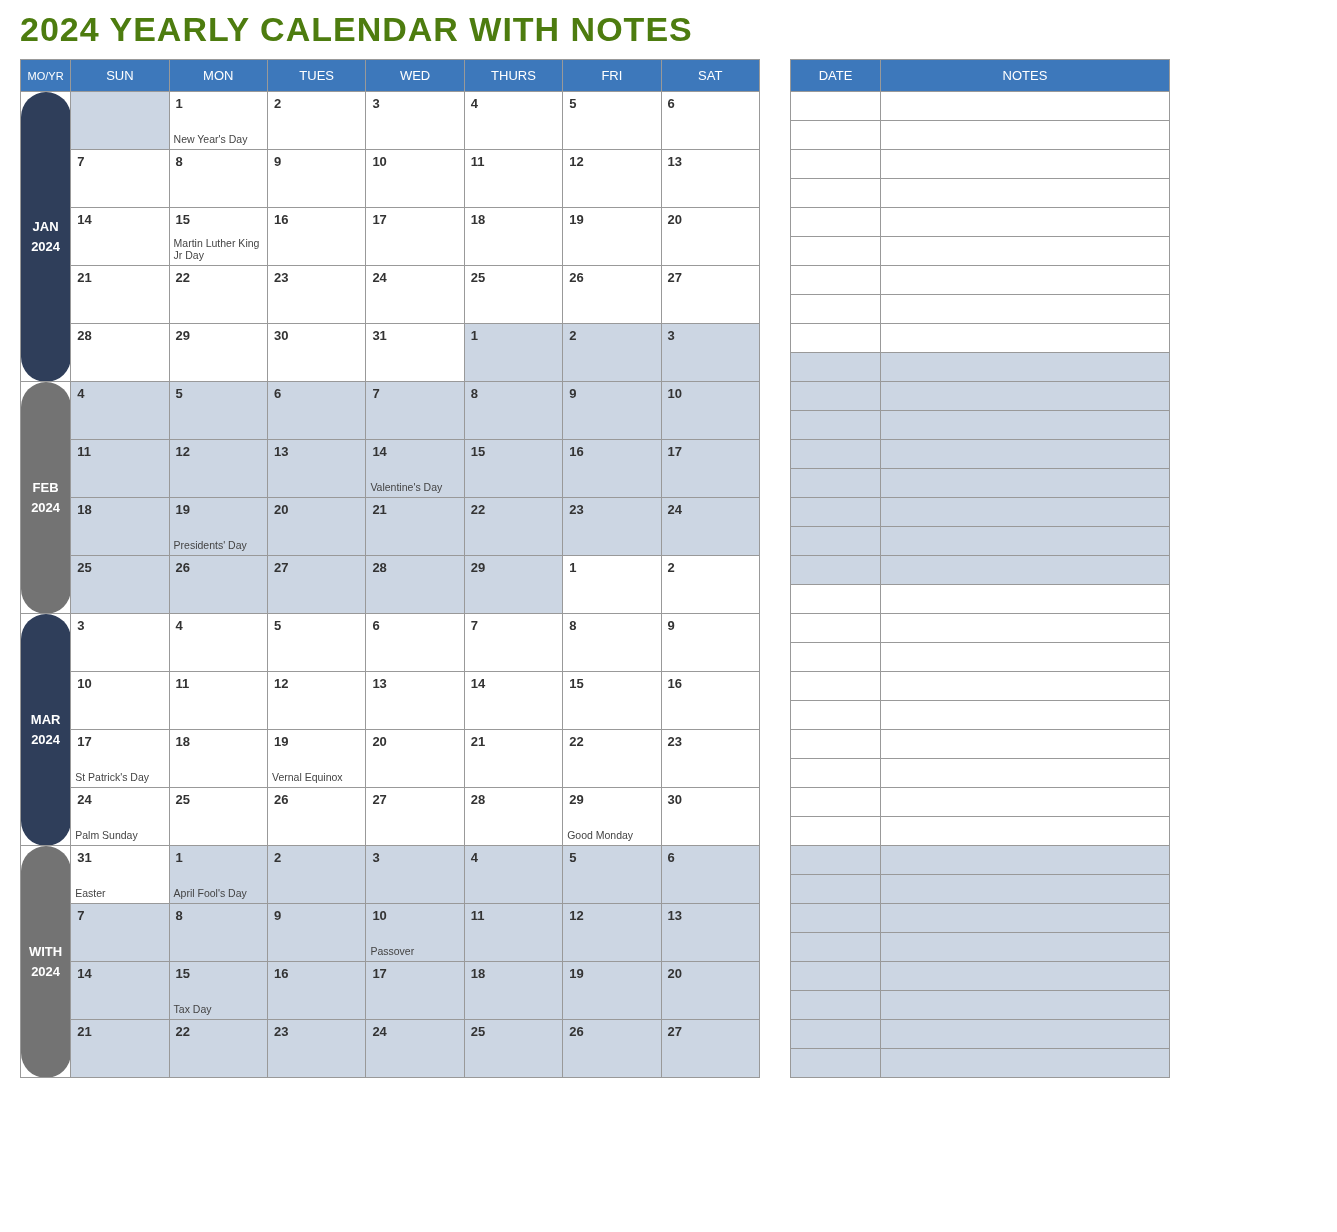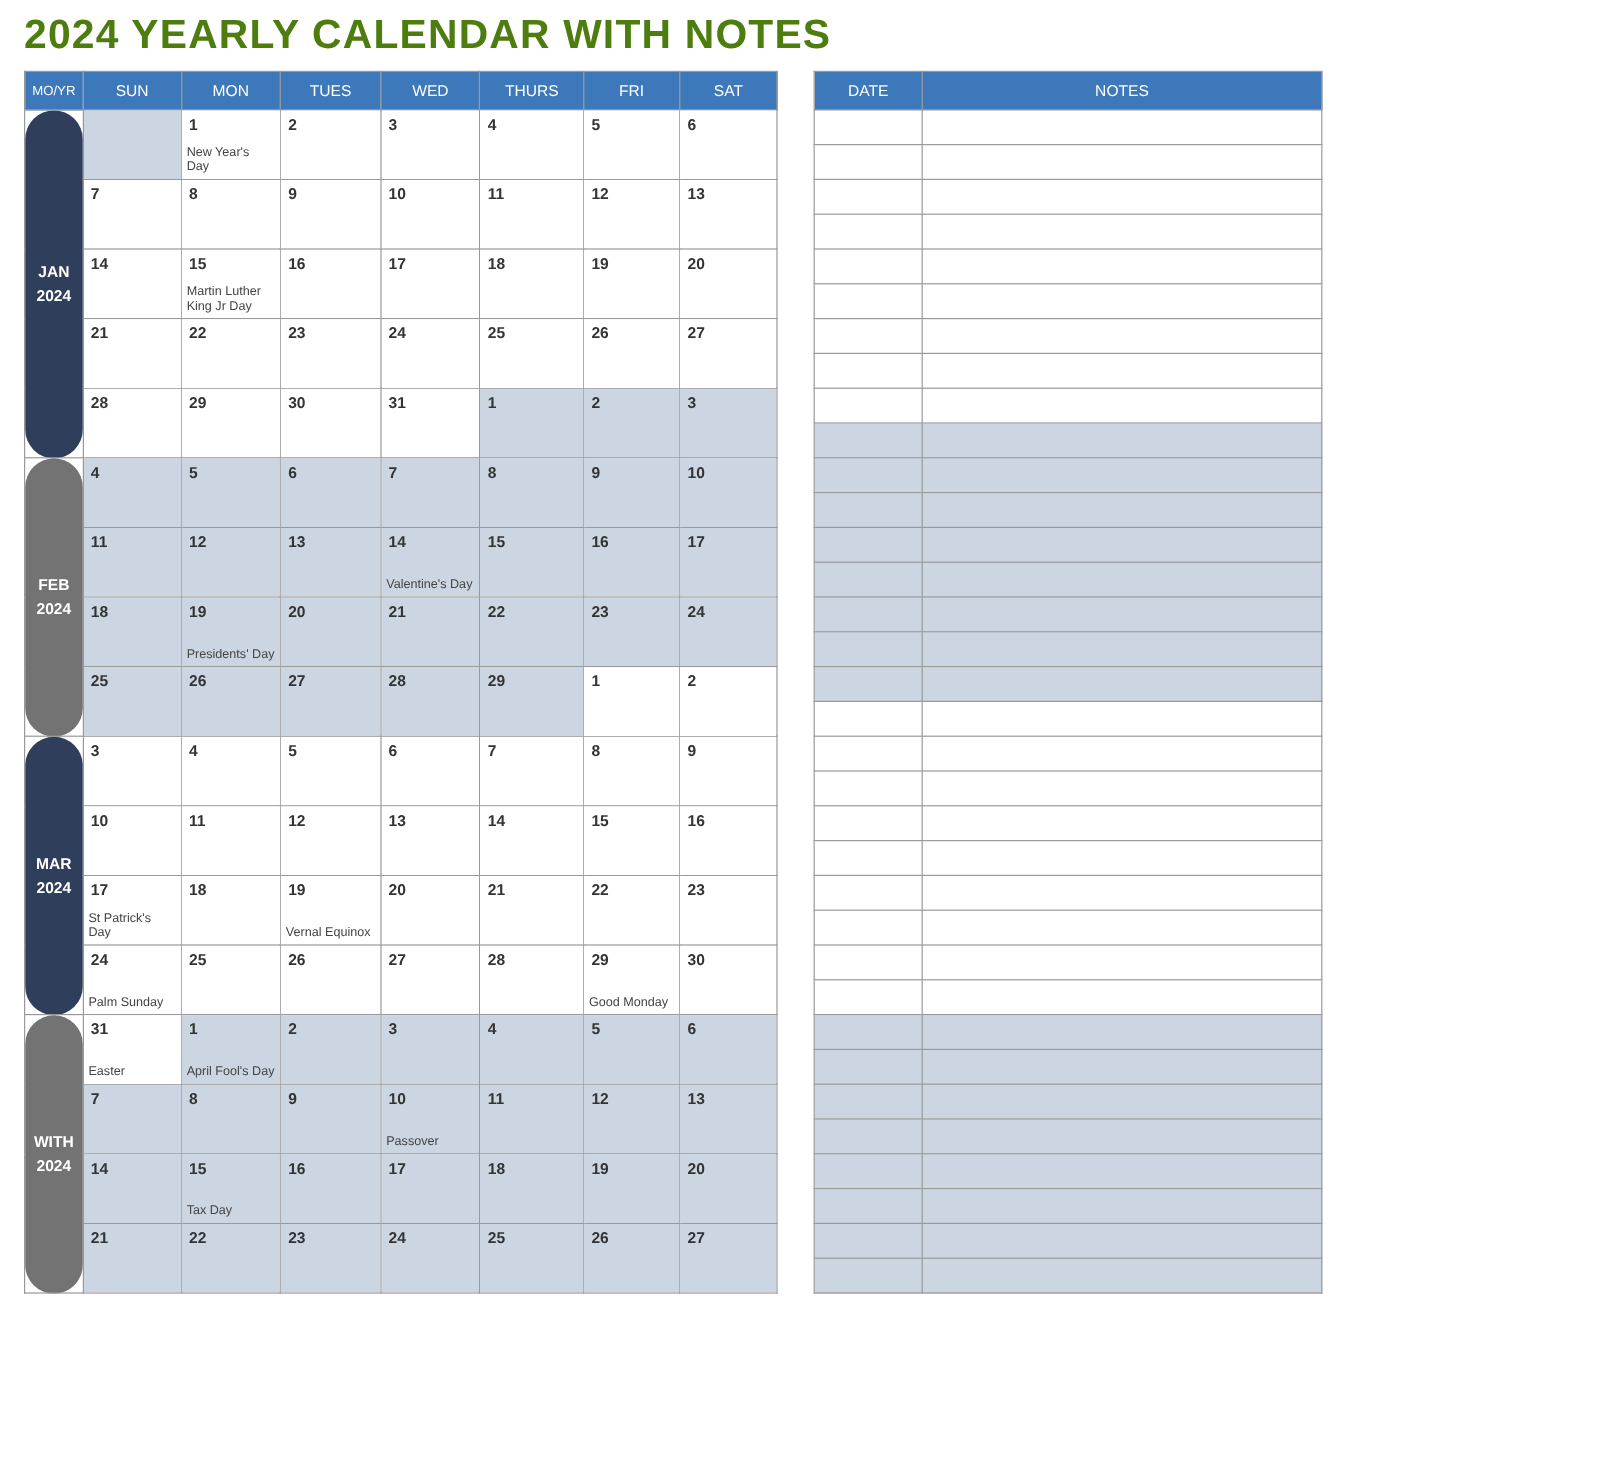--- a/index.html
+++ b/index.html
@@ -14,22 +14,22 @@
     font-size: 34px;
     font-weight: bold;
     letter-spacing: 1px;
     margin-bottom: 10px;
   }
   .layout {
     display: flex;
     gap: 30px;
     align-items: flex-start;
   }
-  .cal-wrap { width: 628px; }
-  .notes-wrap { width: 424px; }
+  .cal-wrap { width: 740px; }
+  .notes-wrap { width: 380px; }
   table { border-collapse: collapse; width: 100%; }
   th, td { border: 1px solid #999; }
   thead th {
     background: #3d78bb;
     color: #fff;
     font-weight: normal;
     font-size: 13px;
     padding: 8px 4px;
     text-align: center;
   }

